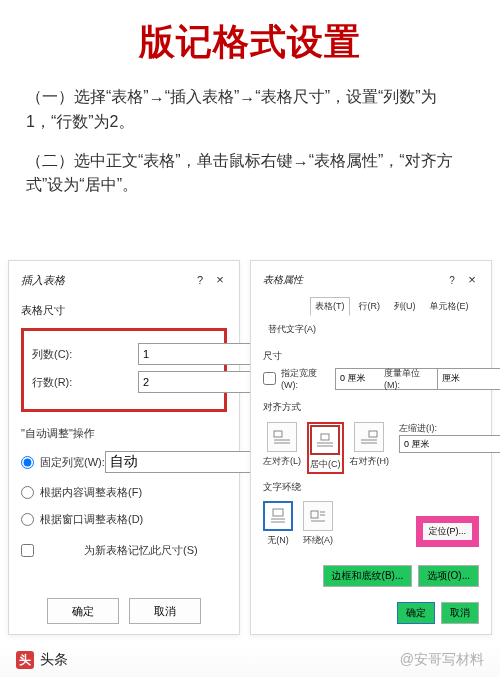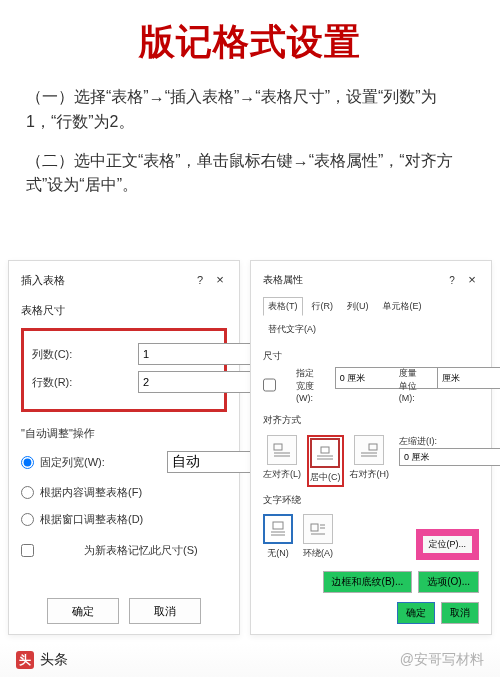--- a/index.html
+++ b/index.html
@@ -44,21 +44,21 @@
     position: relative;
     display: flex;
     flex-direction: column;
     font-size: 11px;
     transform-origin: top left;
   }
   .dlg-left { flex: 0 0 232px; }
   .dlg-right { flex: 1; font-size: 10px; }
 
   .dlg-titlebar { display:flex; align-items:center; margin-bottom:8px; color:#222; height:18px; }
-  .dlg-title { flex:1; font-size:11px; }
+  .dlg-title { flex:1; font-size:11px;font-style:italic; }
   .dlg-right .dlg-title { font-size:10px; }
   .dlg-help { width:14px; text-align:center; color:#333; cursor:default; }
   .dlg-close { width:14px; text-align:center; color:#333; cursor:default; margin-left:6px; font-size:13px; line-height:12px;}
   .section-lbl { margin:6px 0 6px 0; color:#222; }
 
   .redbox {
     border: 3px solid #ce2b2b;
     padding: 6px 8px 10px 8px;
     margin: 4px 0 8px 0;
   }
@@ -71,34 +71,34 @@
   }
   .spin-btns { display:flex; flex-direction:column; width:16px; }
   .spin-btns .sb {
     flex:1; border:1px solid #9a9a9a; display:flex; align-items:center; justify-content:center;
     font-size:7px; line-height:6px; cursor:pointer; background:#f4f4f4;
   }
   .spin-btns .sb + .sb { border-top:none; }
 
   .radio-row, .check-row { display:flex; align-items:center; margin:6px 0; font-size:11px; }
   .radio-row input, .check-row input { margin-right:6px; }
-  .radio-row.autowidth { justify-content:space-between; }
+  .radio-row.autowidth { }
   .radio-row .mini-spin { width:60px; }
   .radio-row .mini-spin input { font-size:14px; }
 
   .autoadjust-title { margin-top:6px; margin-bottom:4px; font-size:11px; }
   .dlg-buttons { margin-top:auto; display:flex; gap:10px; justify-content:center; padding-top:10px; }
   .btn { min-width:72px; height:26px; border:1px solid #b0b0b0; background:#fdfdfd; font-size:11px; cursor:pointer; }
 
   
   .tabs { display:flex; gap:4px; margin-bottom:6px; font-size:9px; flex-wrap:wrap; }
   .tab { padding:2px 4px; border:1px solid transparent; cursor:pointer; }
-  .tab.active { border-color:#c0c0c0; border-bottom-color:#fff; }
+  .tab.active { border-color:#c0c0c0; border-bottom-color:#fff;margin-left:47px; }
   .sub-lbl { font-size:9.5px; margin:5px 0 4px 0; }
-  .size-row { display:flex; gap:18px; margin-bottom:6px; font-size:9px; }
+  .size-row { display:flex; align-items:center; gap:3px; margin-bottom:6px; font-size:9px; }
   .size-row .sp { width:46px; }
   .size-row .sp input { font-size:9px; }
   .size-row input[type=checkbox]{ margin-right:2px; }
 
   .align-row { display:flex; gap:6px; margin:4px 0 2px 0; align-items:flex-start; }
   .align-opt { display:flex; flex-direction:column; align-items:center; gap:3px; cursor:pointer;justify-content:flex-end; }
   .align-box {
     width:30px; height:30px; border:1px solid #c0c0c0; display:flex; align-items:center; justify-content:center; background:#fcfcfc;
   }
   .align-box svg { width:18px; height:18px; }

